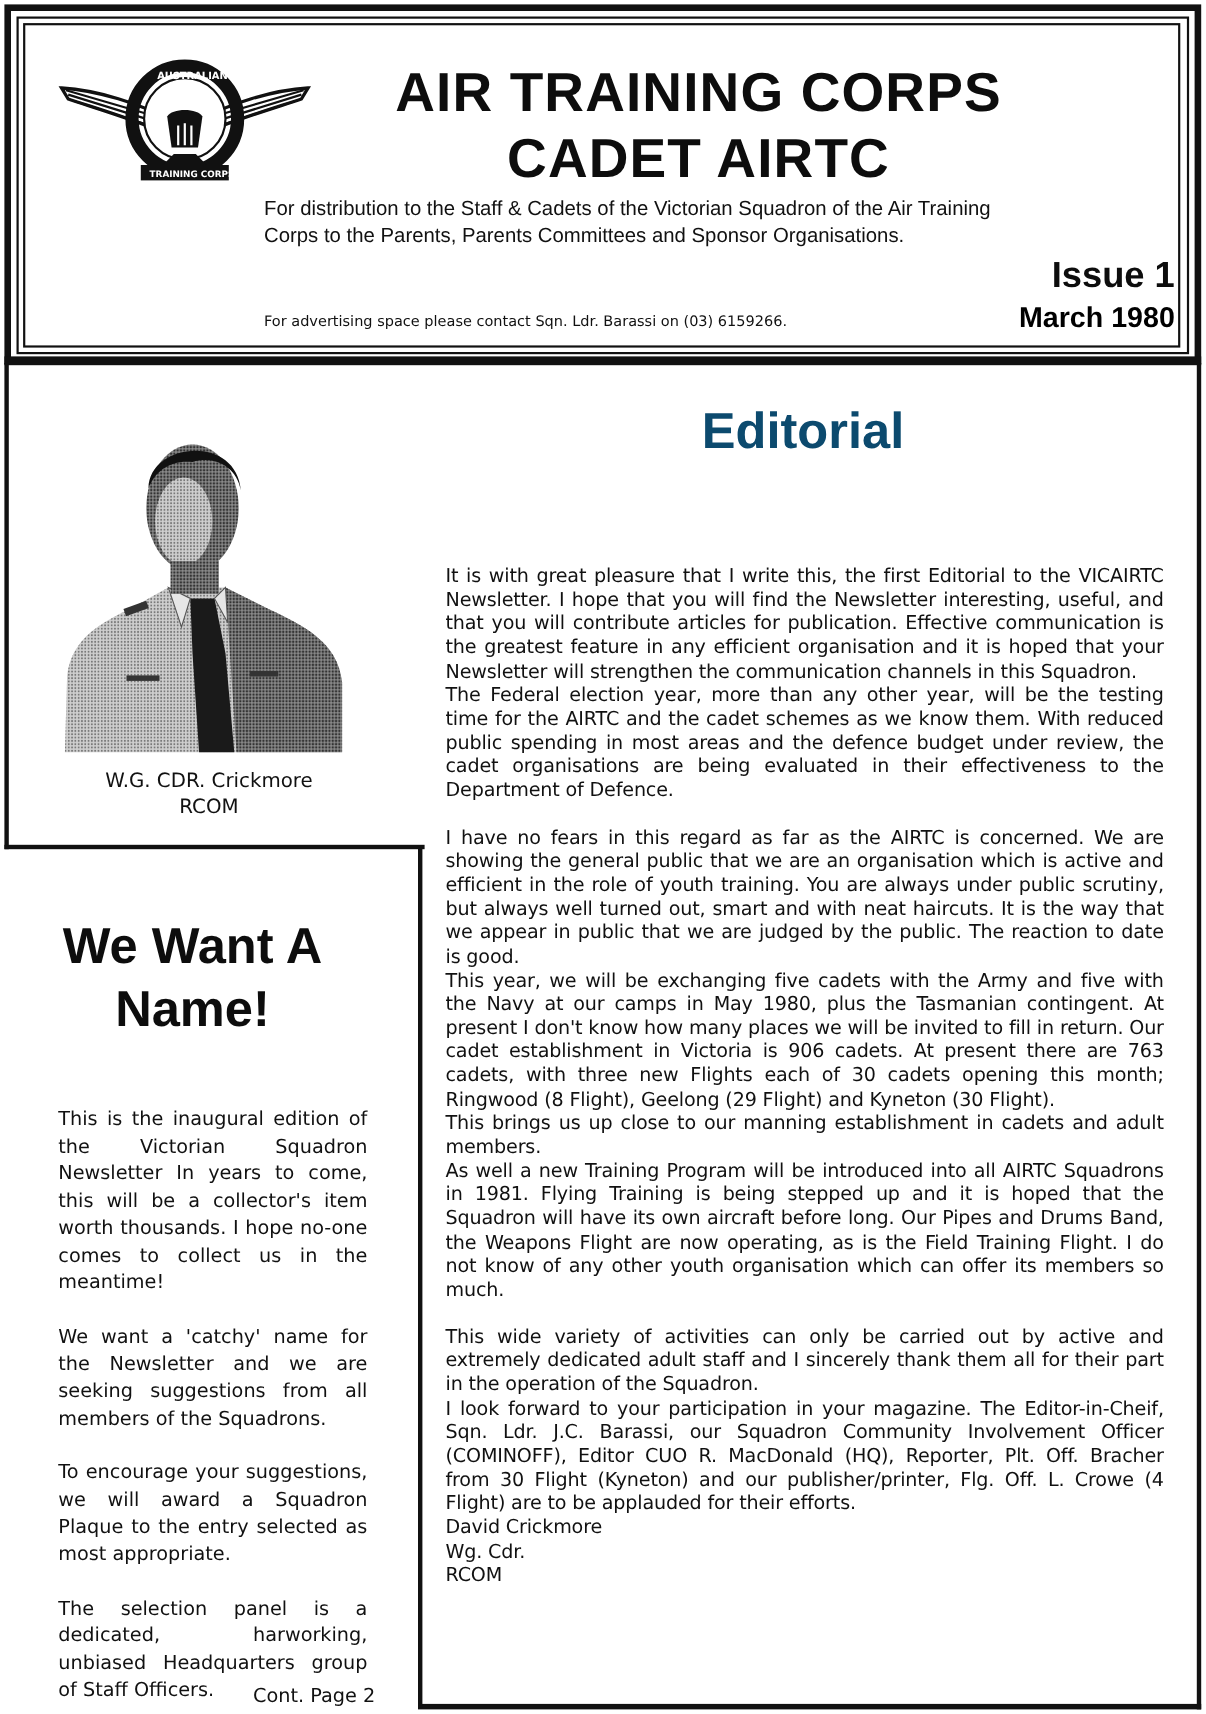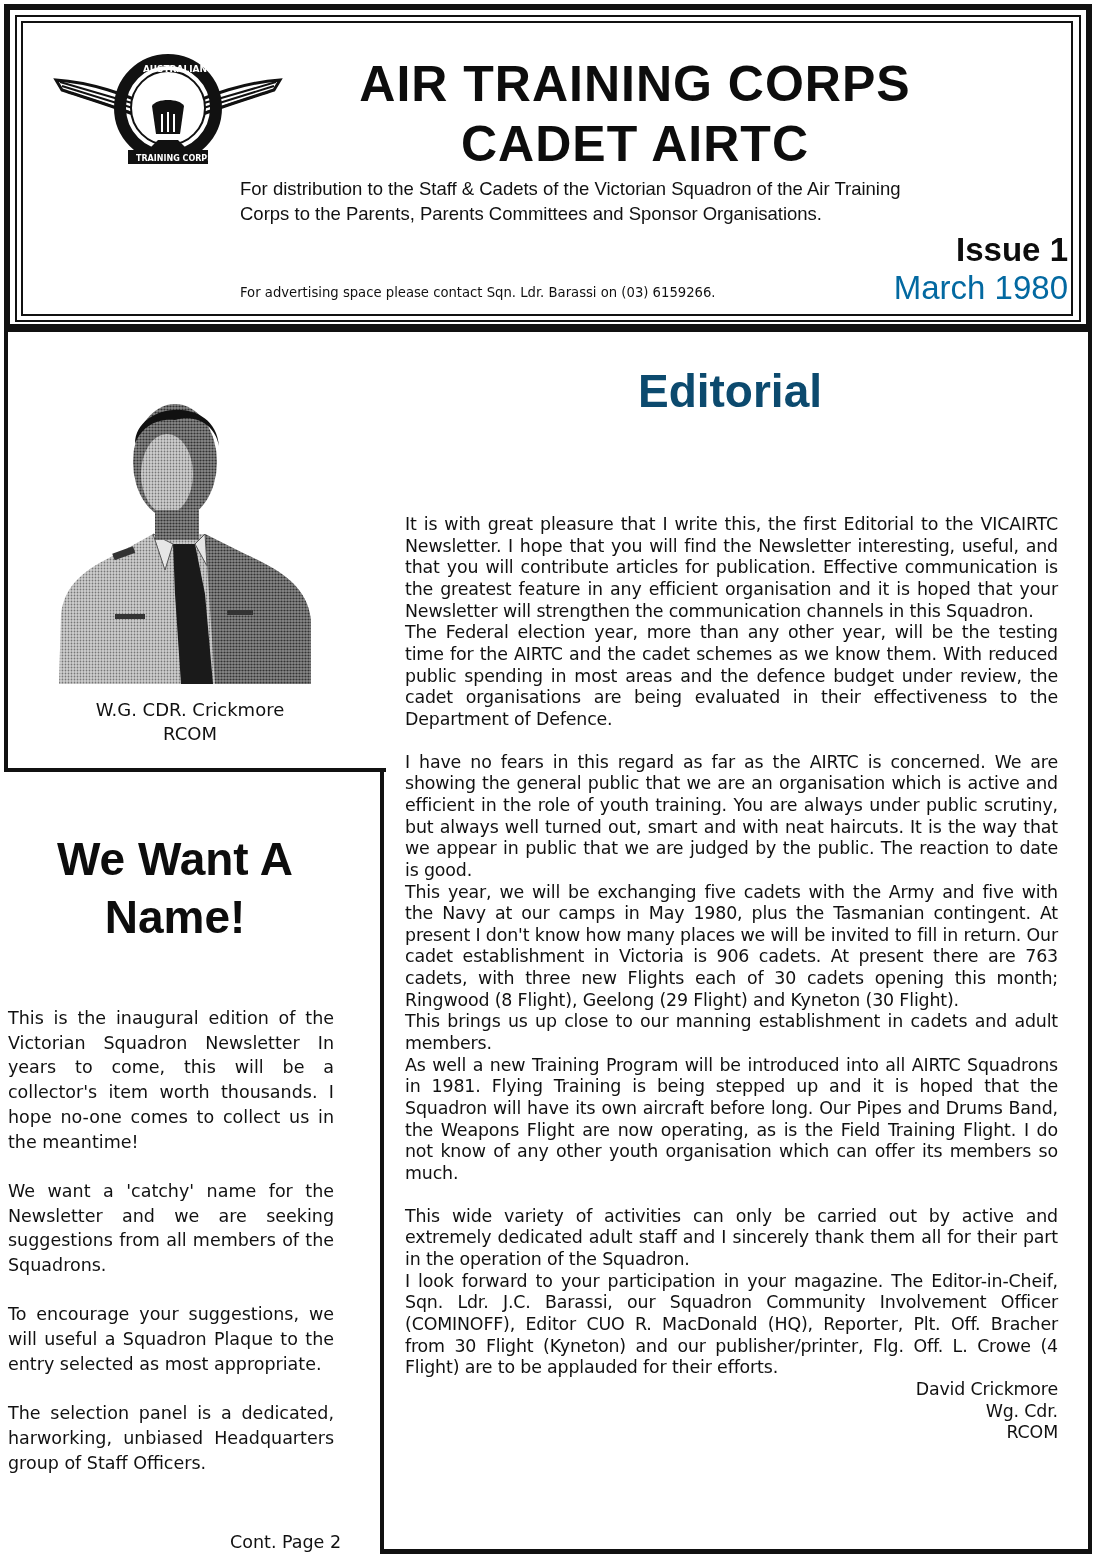--- a/index.html
+++ b/index.html
@@ -16,52 +16,52 @@
 
   .mast-title { position: absolute; left: 290px; top: 38px; width: 690px; text-align: center;
     font-family: "Liberation Sans", sans-serif; font-weight: bold; font-size: 50px; line-height: 60px;
     letter-spacing: 1px; color: #0d0d0d; margin-top: 16px; }
 
   .dist-text { position: absolute; left: 240px; top: 176px; width: 680px; font-family: Liberation Sans, sans-serif;
     font-size: 18.5px; line-height: 25px; color: #111; }
   .issue { position: absolute; right: 28px; top: 232px; font-family: "Liberation Sans", sans-serif;
     font-weight: bold; font-size: 33px; line-height: 36px; color: #0d0d0d; }
   .issue-date { position: absolute; right: 28px; top: 268px; font-family: "Liberation Sans", sans-serif;
-    font-weight: normal; font-size: 33px; line-height: 40px; color: #0369a1; }
+    font-weight: bold; font-size: 26px; line-height: 40px; color: #000000; }
   .ad-text { position: absolute; left: 240px; top: 284px; font-size: 13.2px; line-height: 18px; color: #111; }
 
   
   .frame-left-top { position: absolute; left: 4px; top: 330px; width: 382px; height: 442px;
     border-left: 4px solid #111; border-bottom: 4px solid #111; }
   .frame-left-bottom { position: absolute; left: 380px; top: 770px; width: 4px; height: 782px; background: #111; }
   .frame-right { position: absolute; left: 380px; top: 330px; width: 712px; height: 1224px;
     border-right: 4px solid #111; border-bottom: 5px solid #111; }
 
   
   .photo { position: absolute; left: 55px; top: 384px; width: 260px; height: 300px; }
   .photo-caption { position: absolute; left: 40px; top: 698px; width: 300px; text-align: center;
     font-size: 18px; line-height: 24px; color: #111; }
 
   
   .wwan-title { position: absolute; left: 10px; top: 830px; width: 330px; text-align: center;
     font-family: "Liberation Sans", sans-serif; font-weight: bold; font-size: 46px; line-height: 58px; color: #0d0d0d; }
   .left-col { position: absolute; left: 8px; top: 1006px; width: 326px; font-size: 17.5px; line-height: 24.7px;
     text-align: justify; color: #111; }
-  .left-col p { margin-bottom: 24.7px; }
+  .left-col p { margin-bottom: 24.7px; margin-left: 45px; }
   .left-col p.last { margin-bottom: 0; }
   .cont { position: absolute; left: 230px; top: 1530px; font-size: 17.5px; line-height: 24px; color: #111; }
 
   
   .ed-title { position: absolute; left: 560px; top: 362px; width: 340px; text-align: center;
     font-family: "Liberation Sans", sans-serif; font-weight: bold; font-size: 46px; line-height: 58px; color: #0c4a6e; }
   .ed-col { position: absolute; left: 405px; top: 514px; width: 653px; font-size: 17.4px; line-height: 21.65px;
     text-align: justify; color: #111; letter-spacing: -0.15px; }
   .ed-col p { margin: 0; }
   .ed-col p.gap { margin-top: 21px; }
-  .sig { text-align: right; }
+  .sig { }
 </style>
 </head>
 <body>
 
 <div class="mast-outer"></div>
 <div class="mast-mid"></div>
 <div class="mast-inner"></div>
 <div class="mast-rule"></div>
 
 <div class="emblem">
@@ -140,21 +140,21 @@
 </div>
 
 <div class="wwan-title">
   <div>We Want A</div>
   <div>Name!</div>
 </div>
 
 <div class="left-col">
   <p>This is the inaugural edition of the Victorian Squadron Newsletter In years to come, this will be a collector's item worth thousands. I hope no-one comes to collect us in the meantime!</p>
   <p>We want a 'catchy' name for the Newsletter and we are seeking suggestions from all members of the Squadrons.</p>
-  <p>To encourage your suggestions, we will useful a Squadron Plaque to the entry selected as most appropriate.</p>
+  <p>To encourage your suggestions, we will award a Squadron Plaque to the entry selected as most appropriate.</p>
   <p class="last">The selection panel is a dedicated, harworking, unbiased Headquarters group of Staff Officers.</p>
 </div>
 <div class="cont">Cont. Page 2</div>
 
 <div class="ed-title">Editorial</div>
 
 <div class="ed-col">
   <p>It is with great pleasure that I write this, the first Editorial to the VICAIRTC Newsletter. I hope that you will find the Newsletter interesting, useful, and that you will contribute articles for publication. Effective communication is the greatest feature in any efficient organisation and it is hoped that your Newsletter will strengthen the communication channels in this Squadron.</p>
   <p>The Federal election year, more than any other year, will be the testing time for the AIRTC and the cadet schemes as we know them. With reduced public spending in most areas and the defence budget under review, the cadet organisations are being evaluated in their effectiveness to the Department of Defence.</p>
   <p class="gap">I have no fears in this regard as far as the AIRTC is concerned. We are showing the general public that we are an organisation which is active and efficient in the role of youth training. You are always under public scrutiny, but always well turned out, smart and with neat haircuts. It is the way that we appear in public that we are judged by the public. The reaction to date is good.</p>

